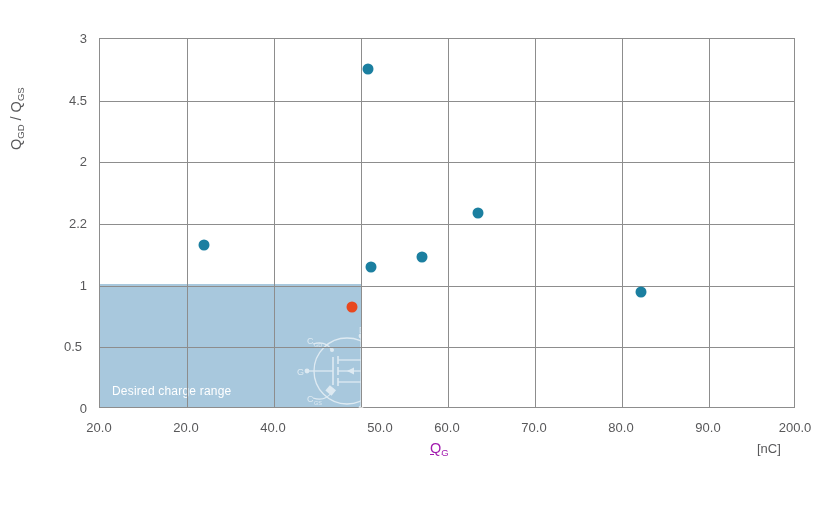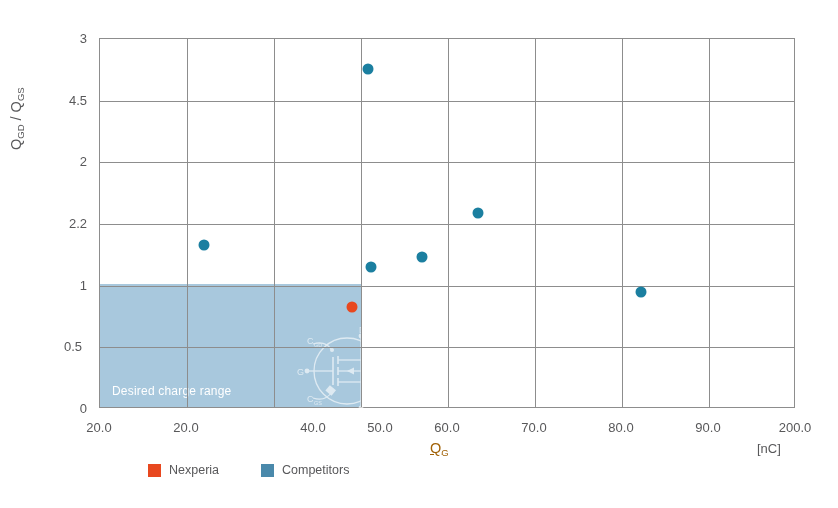--- a/index.html
+++ b/index.html
@@ -53,21 +53,21 @@
     font-size:13px;color:#58585a;white-space:nowrap;
   }
   .ylabel{
     position:absolute;left:8px;top:150px;
     font-size:14.5px;color:#58585a;
     transform:rotate(-90deg);transform-origin:left top;
     white-space:nowrap;
   }
   .ylabel sub,.xlabel sub{font-size:9.5px;vertical-align:baseline;position:relative;top:3px;}
   .xlabel{
-    position:absolute;left:430px;top:440px;font-size:14.5px;color:#a16207;text-decoration:underline;
+    position:absolute;left:430px;top:440px;font-size:14.5px;color:#a21caf;text-decoration:underline;
   }
   .unitlabel{
     position:absolute;left:757px;top:441px;font-size:13px;color:#58585a;
   }
 
   
   .legend{position:absolute;left:148px;top:463px;display:flex;align-items:center;gap:42px;}
   .legend-item{display:flex;align-items:center;gap:8px;}
   .legend-swatch{width:13px;height:13px;display:block;}
   .legend-text{font-size:12.5px;color:#58585a;}
@@ -87,21 +87,21 @@
       <div class="ytick" style="top: 284.667px; left: 47px;">1</div>
       <div class="ytick" style="top: 223px; left: 47px;">2.2</div>
       <div class="ytick" style="top: 161.333px; left: 47px;">2</div>
       <div class="ytick" style="top: 99.6667px; left: 47px;">4.5</div>
       <div class="ytick" style="top: 38px; left: 47px;">3</div>
     </div>
 
   <div id="x-ticks">
       <div class="xtick" style="left: 99px; top: 420px;">20.0</div>
       <div class="xtick" style="left: 186px; top: 420px;">20.0</div>
-      <div class="xtick" style="left: 273px; top: 420px; margin-left: 40px;">40.0</div>
+      <div class="xtick" style="left: 273px; top: 420px;">40.0</div>
       <div class="xtick" style="left: 360px; top: 420px; margin-left: 20px;">50.0</div>
       <div class="xtick" style="left: 447px; top: 420px;">60.0</div>
       <div class="xtick" style="left: 534px; top: 420px;">70.0</div>
       <div class="xtick" style="left: 621px; top: 420px; text-align: center;">80.0</div>
       <div class="xtick" style="left: 708px; top: 420px;">90.0</div>
       <div class="xtick" style="left: 795px; top: 420px;">200.0</div>
     </div>
 
   <div class="xlabel">
     <span>Q</span><sub>G</sub>
@@ -179,24 +179,14 @@
         <div class="pt pt-comp" title="Competitors (32, 1.33)" style="left: 104.4px; top: 205.967px; background: rgb(27, 127, 160);"></div>
         <div class="pt pt-comp" title="Competitors (50.8, 2.76)" style="left: 267.96px; top: 29.6px; background: rgb(27, 127, 160);"></div>
         <div class="pt pt-comp" title="Competitors (51.2, 1.15)" style="left: 271.44px; top: 228.167px; background: rgb(27, 127, 160);"></div>
         <div class="pt pt-comp" title="Competitors (57, 1.23)" style="left: 321.9px; top: 218.3px; background: rgb(27, 127, 160);"></div>
         <div class="pt pt-comp" title="Competitors (63.5, 1.59)" style="left: 378.45px; top: 173.9px; background: rgb(27, 127, 160);"></div>
         <div class="pt pt-comp" title="Competitors (82.2, 0.95)" style="left: 541.14px; top: 252.833px; background: rgb(27, 127, 160);"></div>
       </div>
 
   </div>
 
-  <div class="legend" id="legend">
-      <div class="legend-item">
-        <span class="legend-swatch" style="background: rgb(232, 72, 31);"></span>
-        <span class="legend-text">Nexperia</span>
-      </div>
-      <div class="legend-item">
-        <span class="legend-swatch" style="background: rgb(74, 137, 171);"></span>
-        <span class="legend-text">Competitors</span>
-      </div>
-    </div>
 
 </div>
 
 </body></html>

